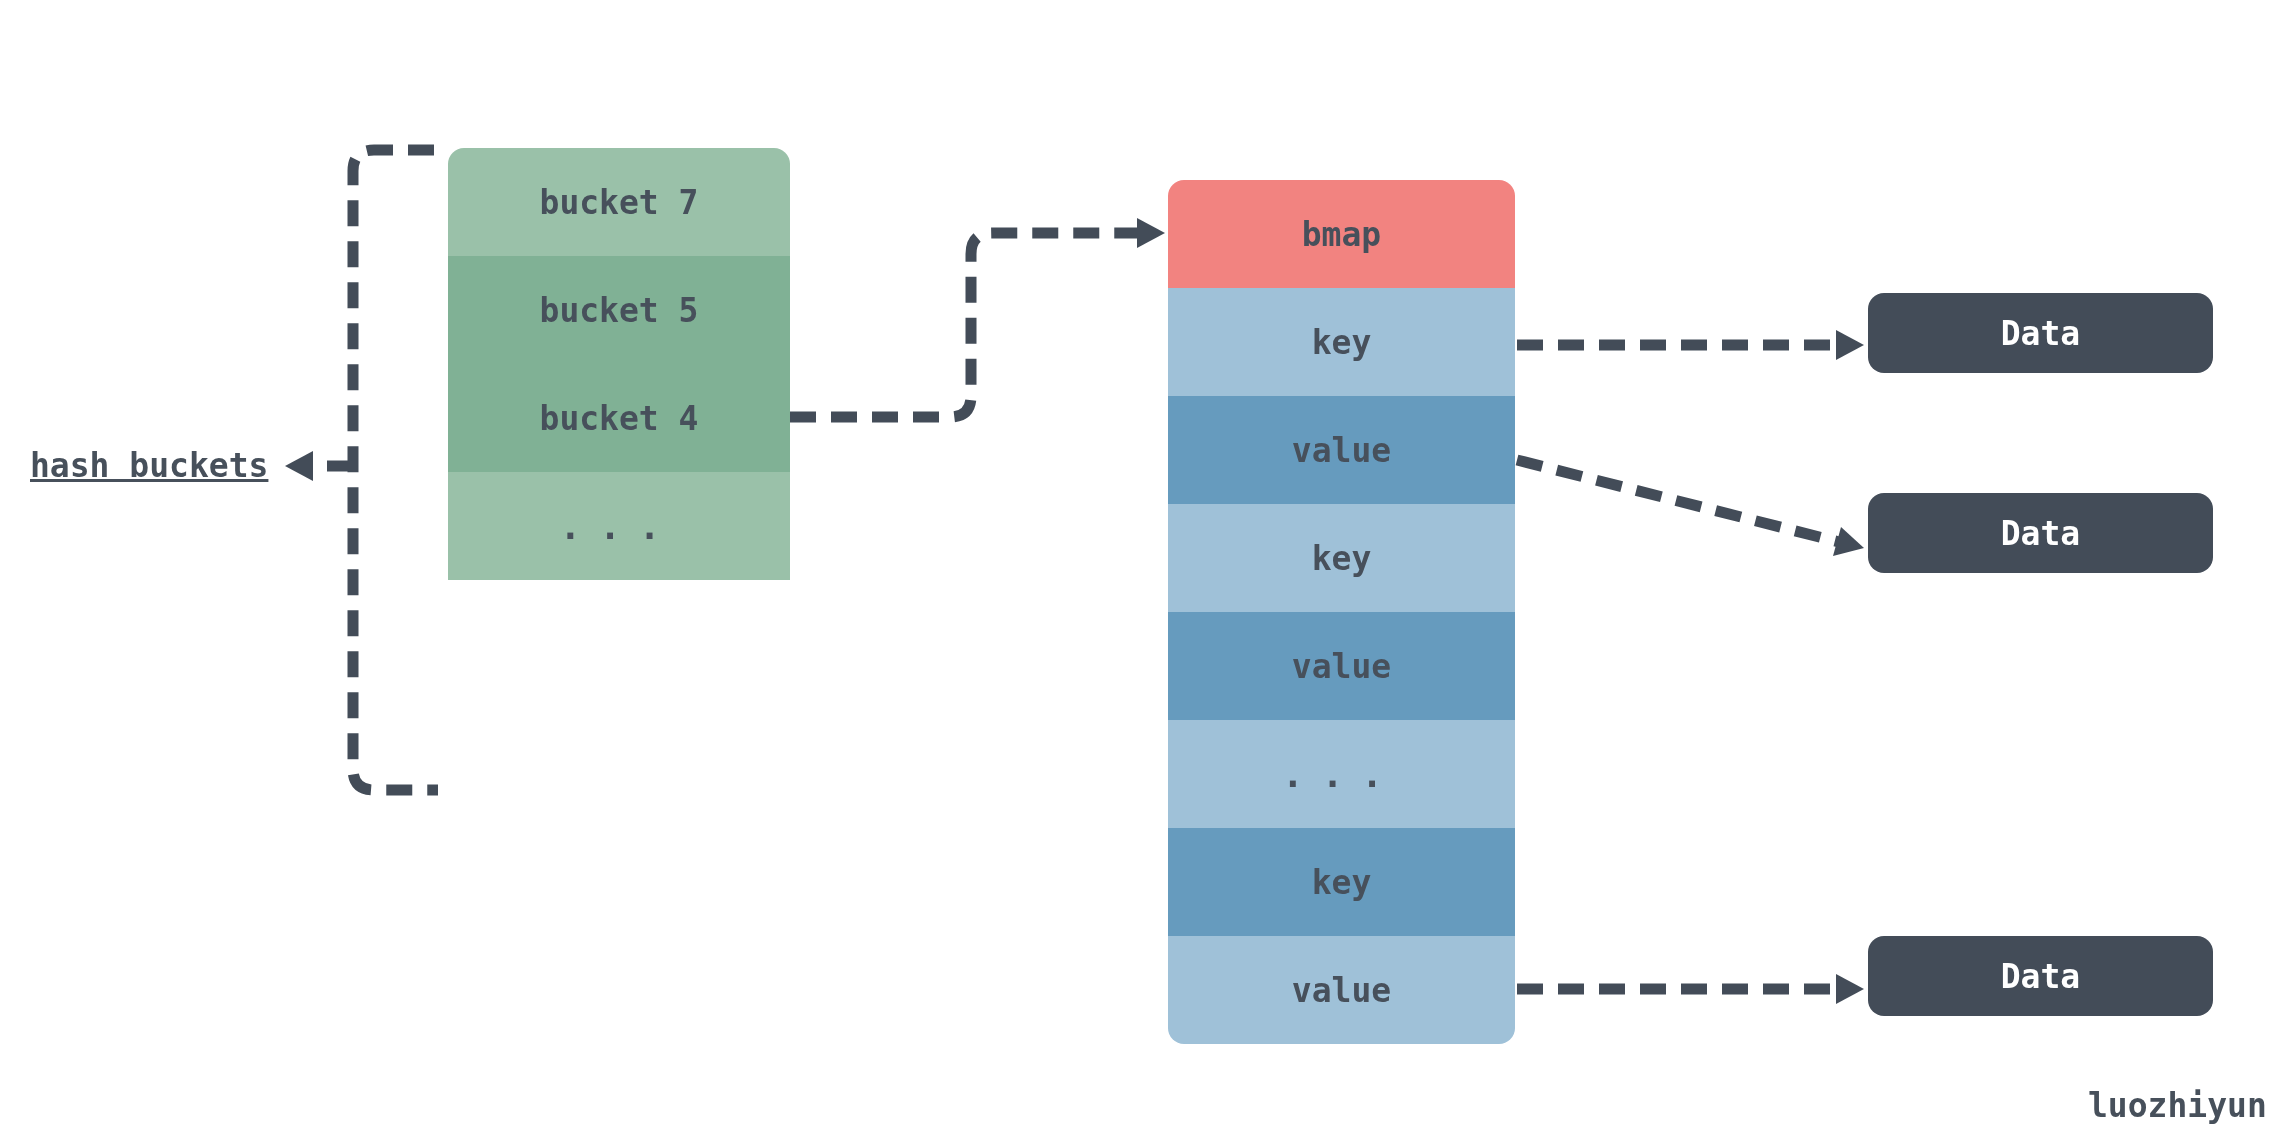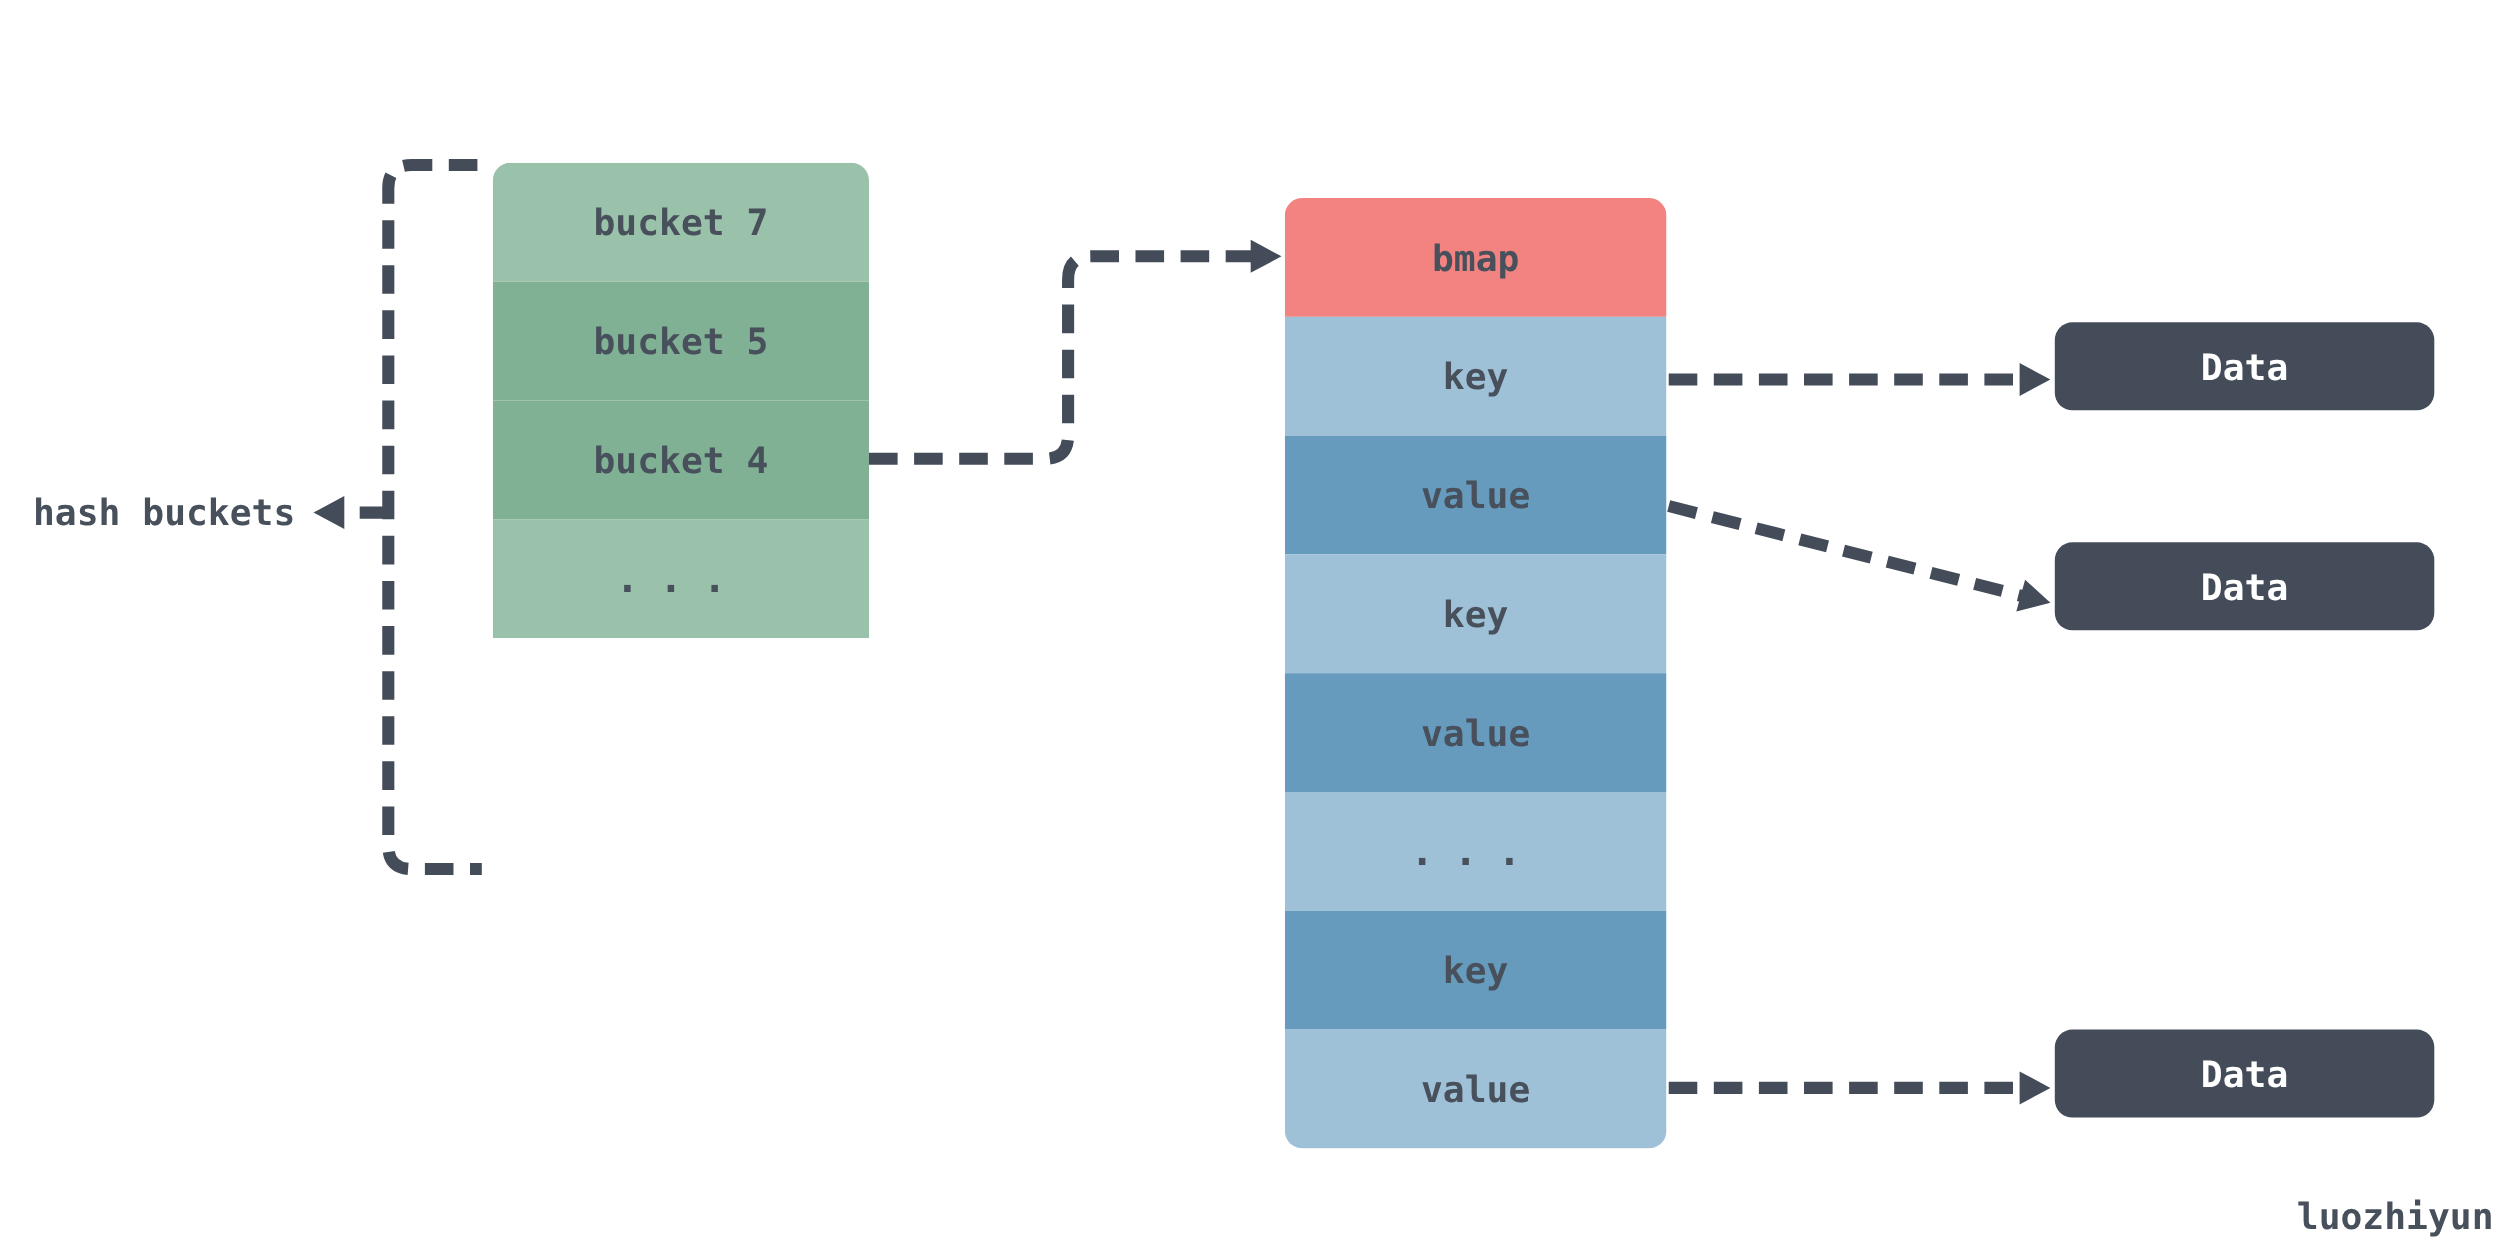--- a/index.html
+++ b/index.html
@@ -30,20 +30,21 @@
   .side-label{
     position:absolute;
     left:30px;
     top:444px;
     width:242px;
     height:44px;
     line-height:44px;
     font-size:33px;
     text-align:left;
     white-space:nowrap;
+    text-decoration:underline;
   }
 
   .stack{
     position:absolute;
     border-radius:16px;
     overflow:hidden;
     display:flex;
     flex-direction:column;
   }
   .stack-left{left:448px;top:148px;width:342px;height:648px;}

